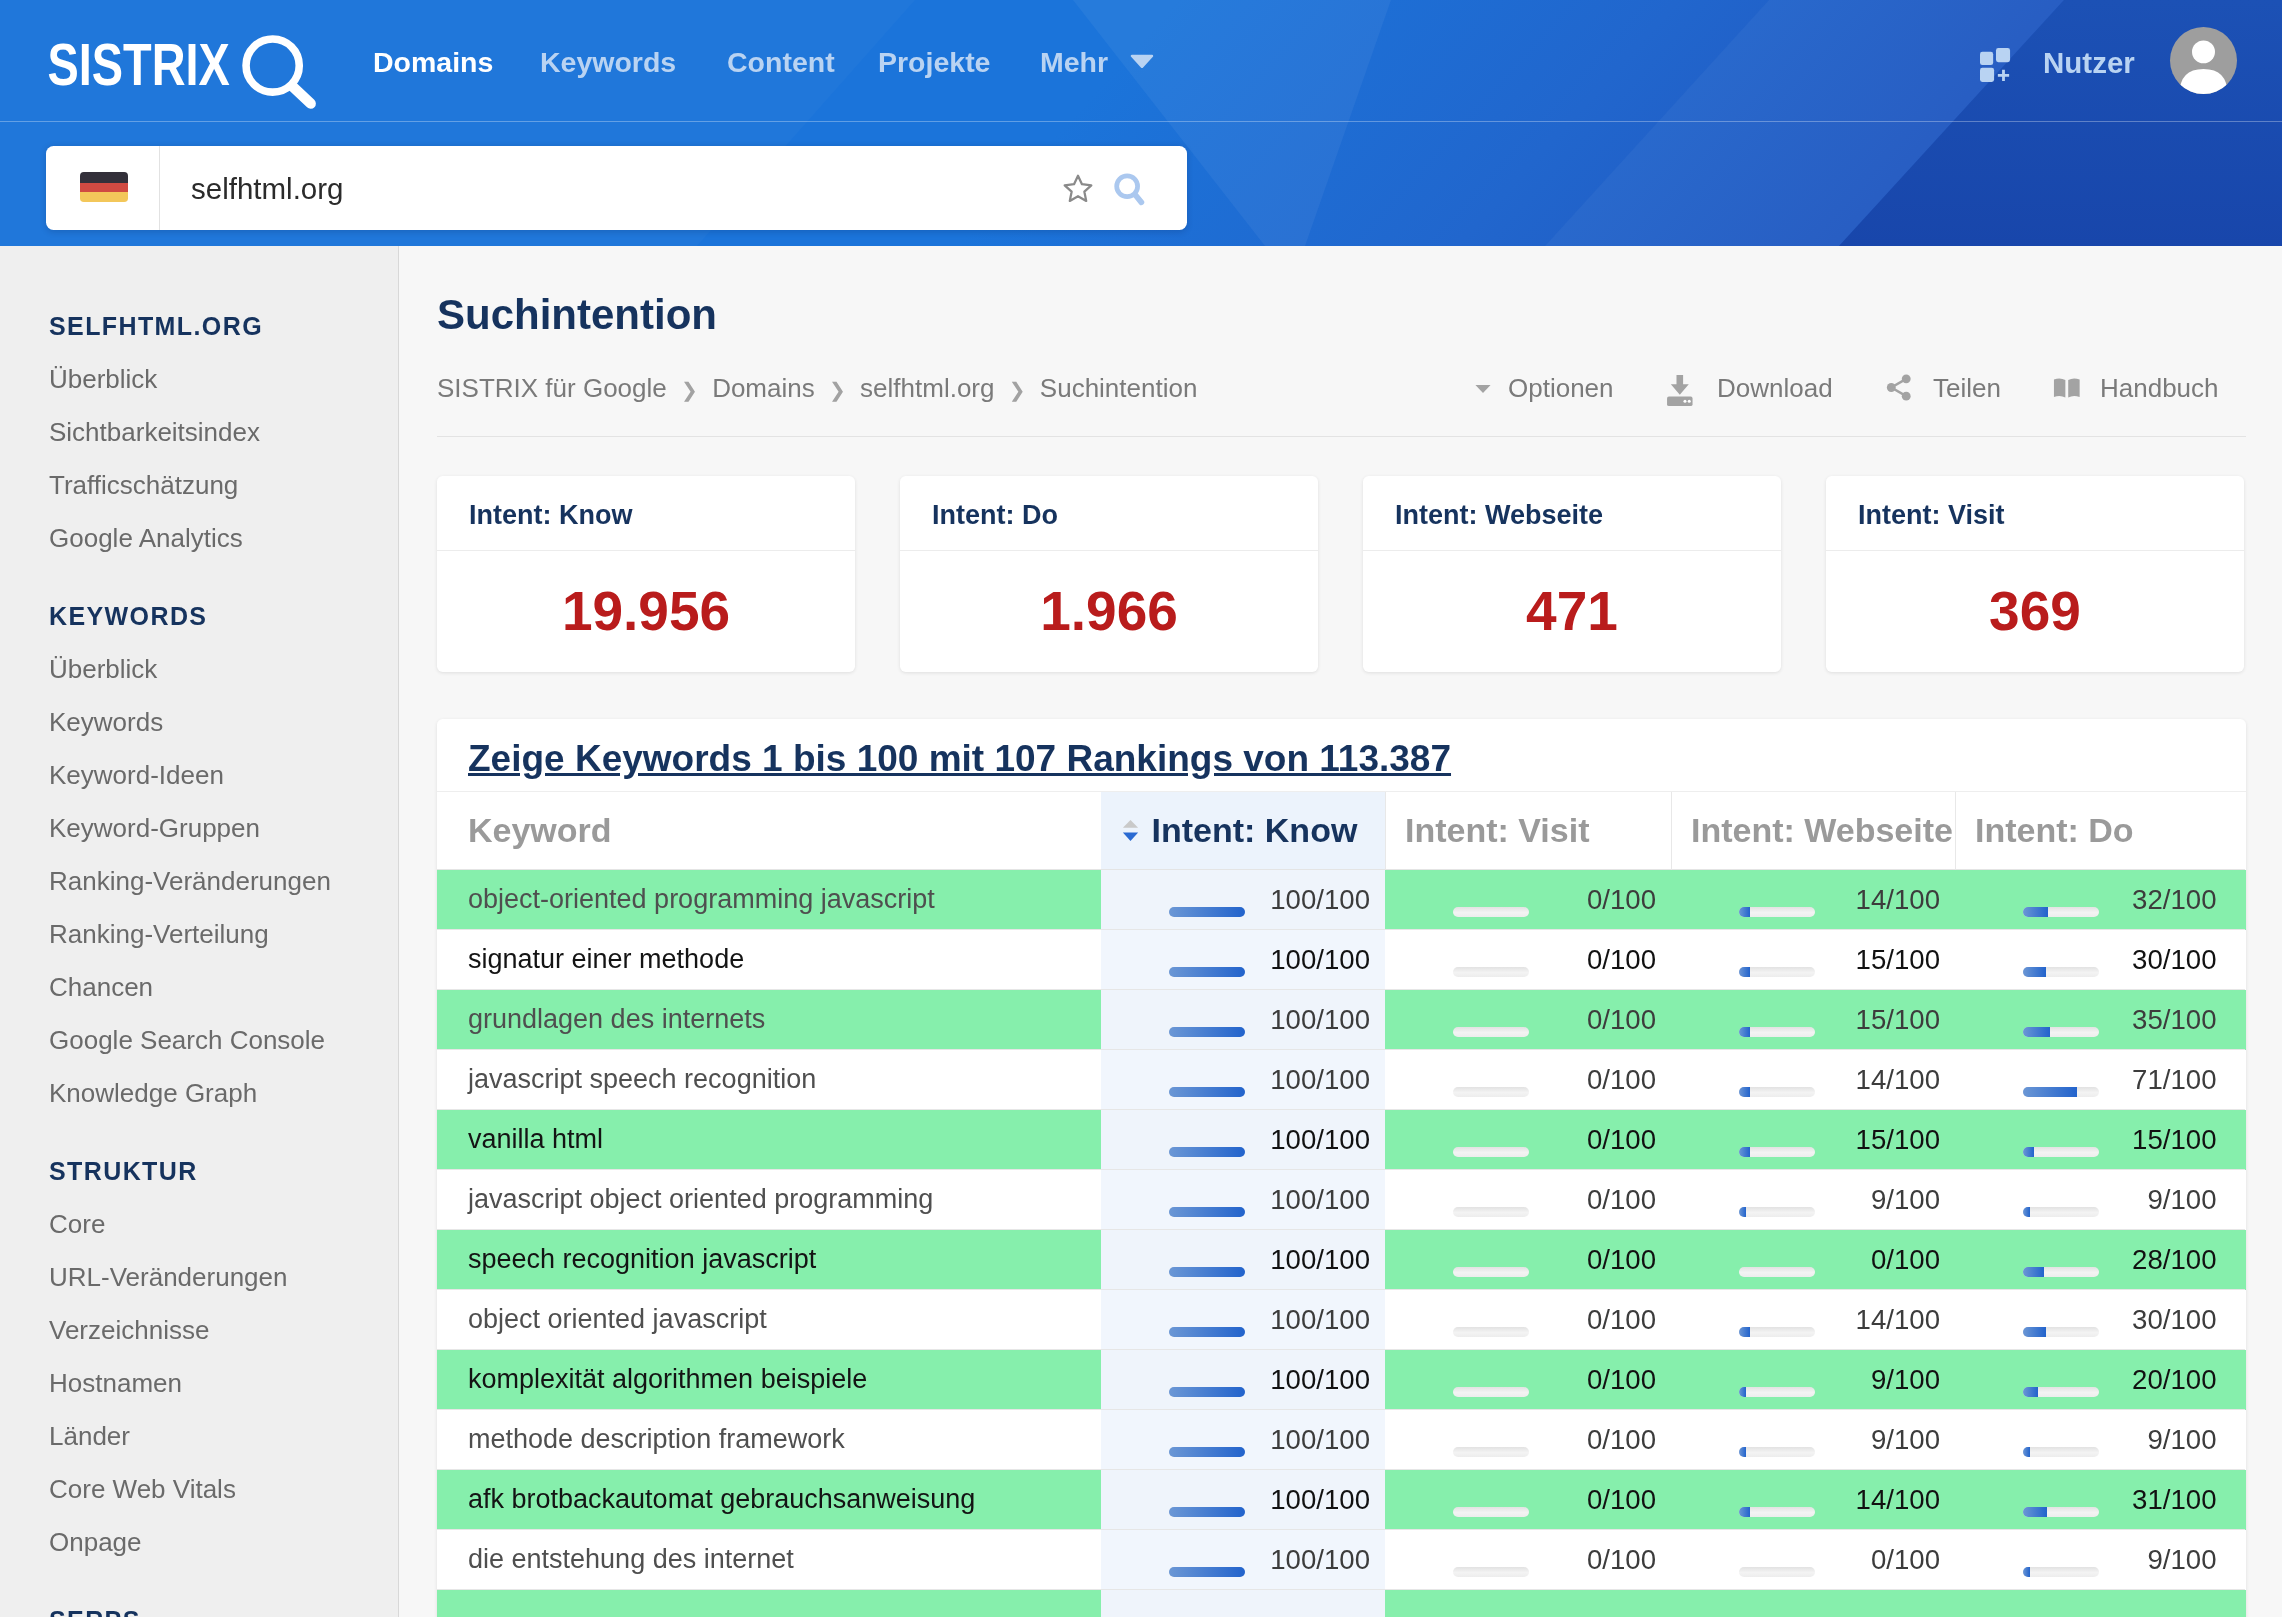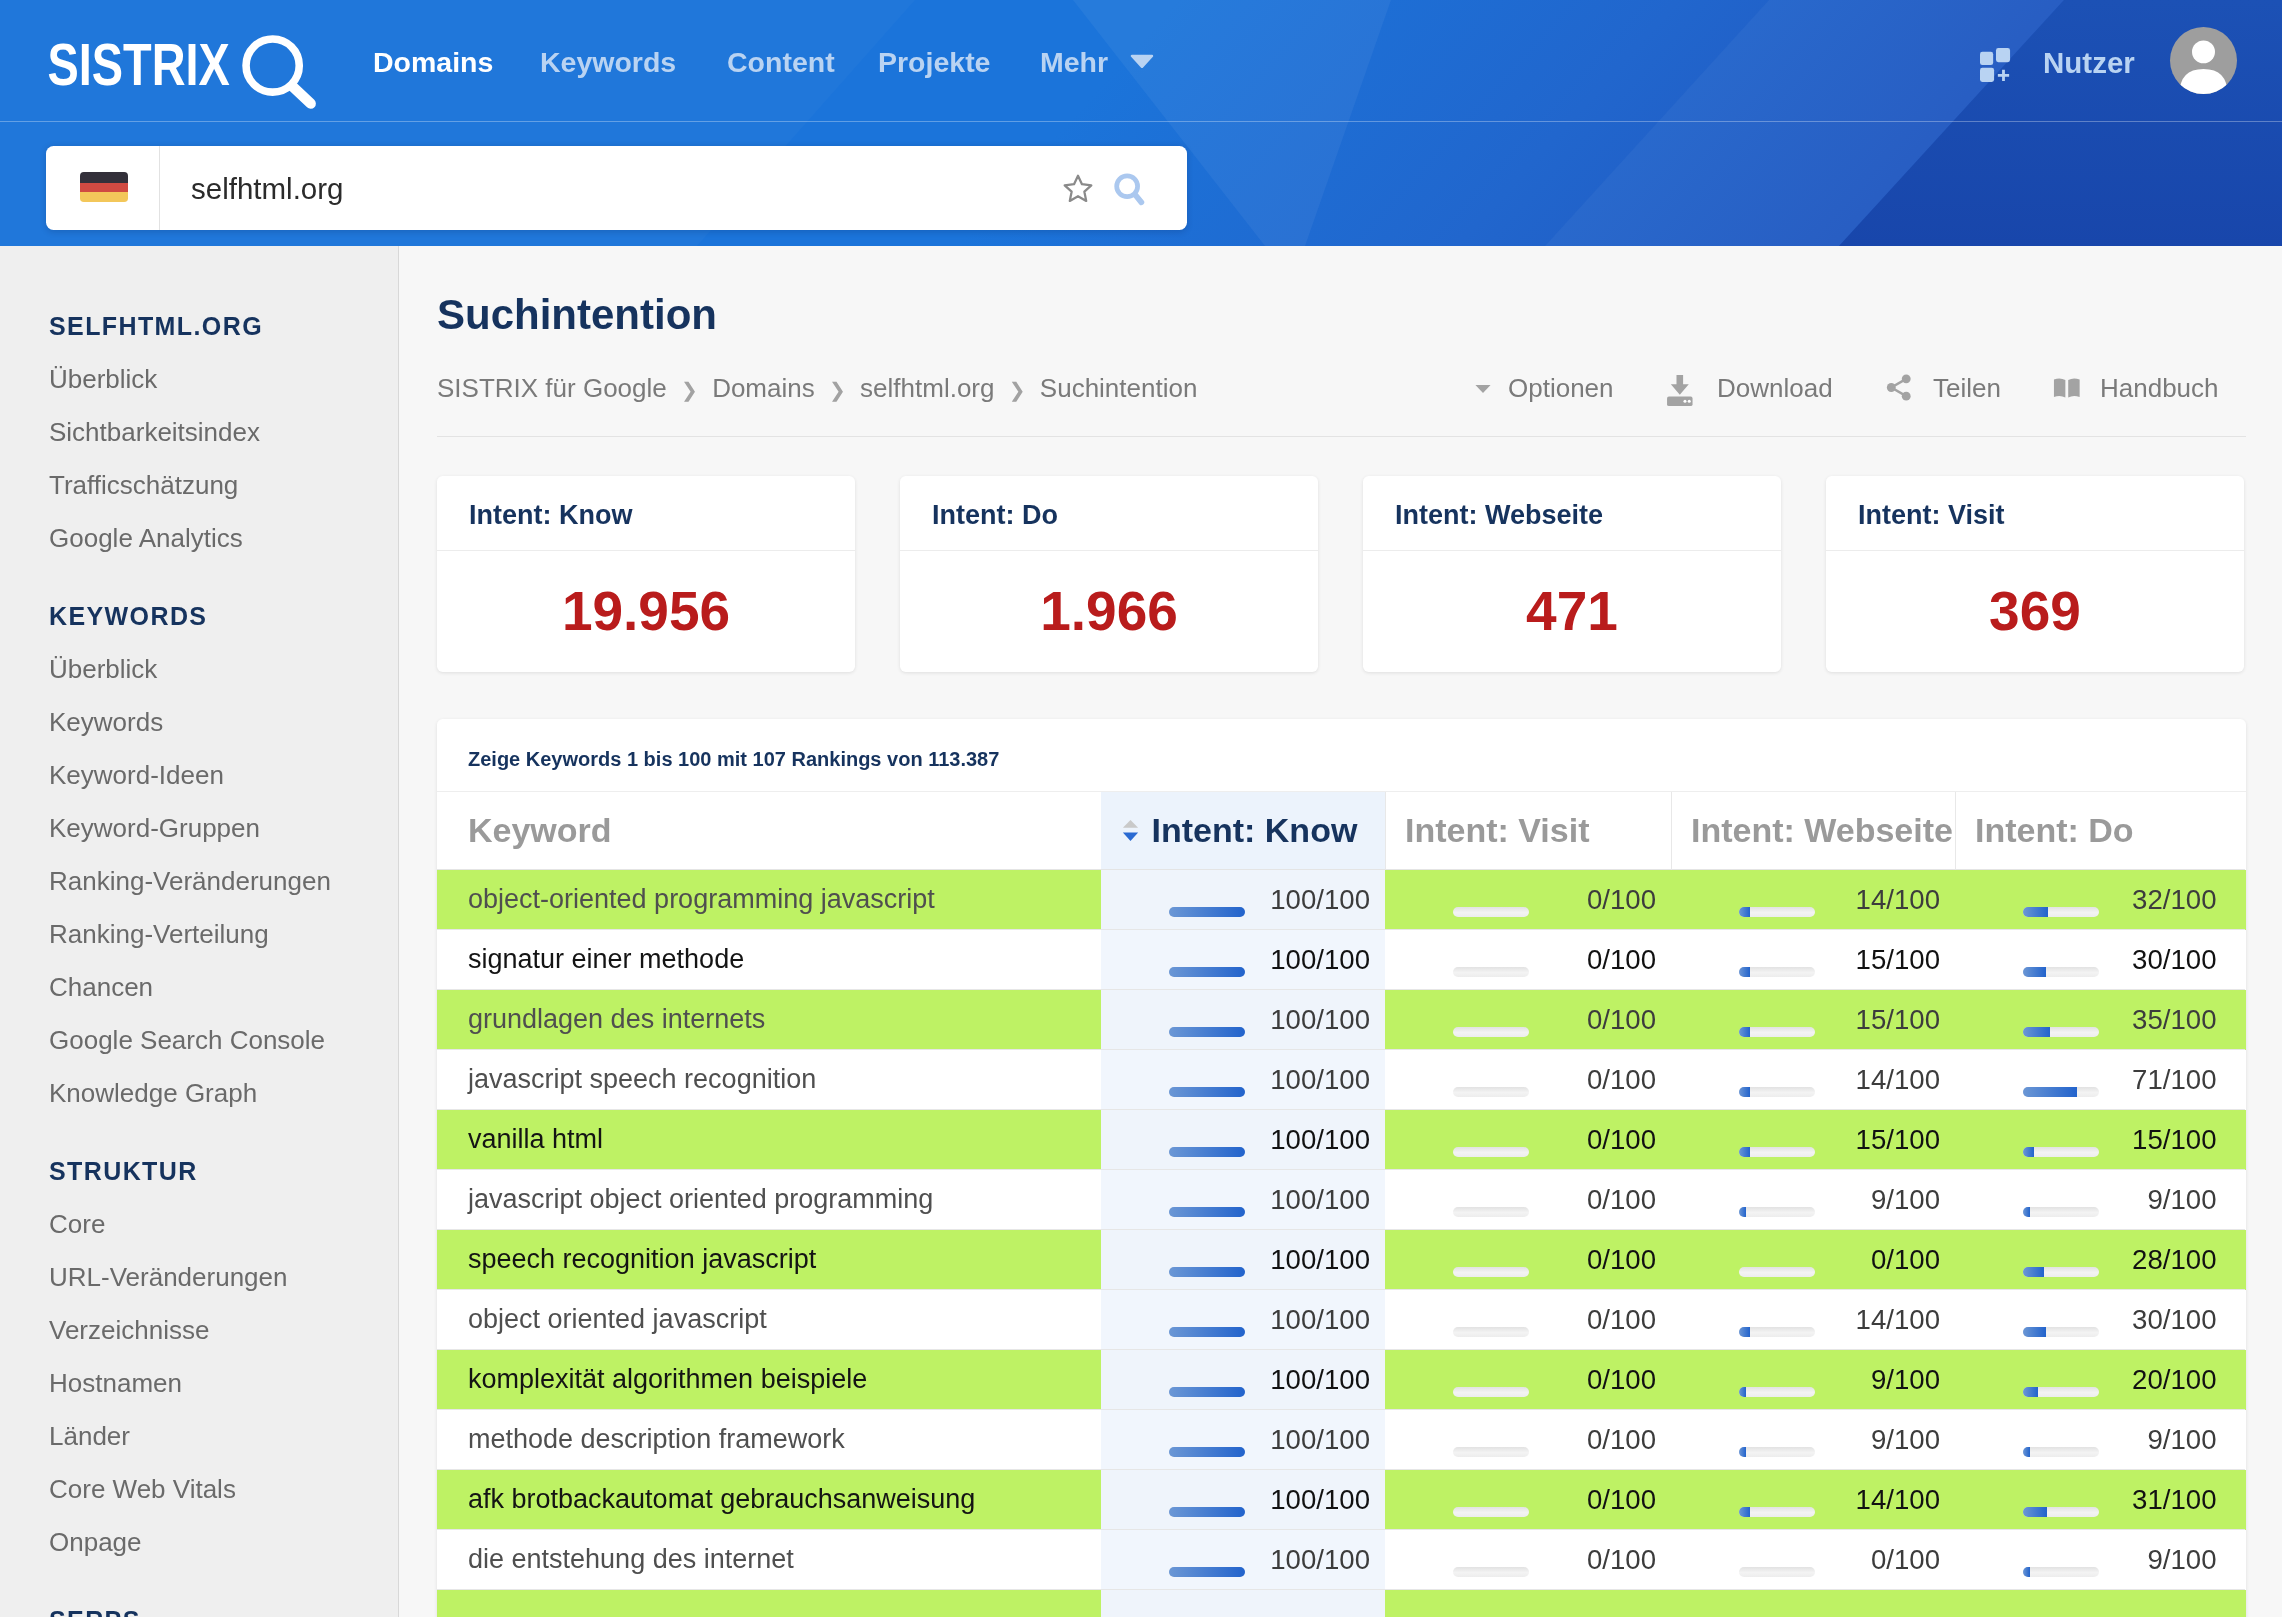--- a/index.html
+++ b/index.html
@@ -48,31 +48,31 @@
 #rule1 { width:1809px; height:1px; background:#e3e3e3; margin-top:31px; }
 
 
 #cards { display:flex; gap:45px; margin-top:39px; width:1809px; }
 .card { width:418px; height:196px; background:#fff; border-radius:5.7px; box-shadow:0 1px 3.8px rgba(0,0,0,0.10); }
 .card .ch { height:75px; line-height:78px; padding-left:32px; font-size:27px; font-weight:bold; color:#16335e; border-bottom:1px solid #ececec; }
 .card .cv { height:120px; display:flex; align-items:center; justify-content:center; font-size:55px; font-weight:bold; color:#b91c1c; }
 
 
 #tcard { margin-top:47px; width:1809px; height:951px; background:#fff; border-radius:5.7px; box-shadow:0 1px 3.8px rgba(0,0,0,0.10); overflow:hidden; }
-#ttitle { height:73px; line-height:80px; padding-left:31px; font-size:20px; font-weight:bold; color:#16335e; border-bottom:1px solid #eeeeee; }
+#ttitle { height:73px; line-height:80px; padding-left:31px; font-size:37px; font-weight:bold; color:#16335e; border-bottom:1px solid #eeeeee;text-decoration:underline; }
 .trow { display:flex; width:1809px; }
 .c0 { width:664px; } .c1 { width:284px; } .c2 { width:286px; } .c3 { width:284px; } .c4 { width:290px; }
 #thead { height:78px; }
 #thead > div { display:flex; align-items:center; font-size:34px; font-weight:bold; color:#9a9a9a; border-bottom:1px solid #e4e4e4; }
 #thead .c0 { padding-left:31px; }
 #thead .c1 { color:#16335e; background:#ecf3fc; padding-left:19px; }
 #thead .c2, #thead .c3, #thead .c4 { border-left:1px solid #e8e8e8; padding-left:19px; }
 .r { height:60px; font-size:27px; }
 .r .ic { font-size:27.6px; }
-.r.g { background:#bef264; }
+.r.g { background:#86efac; }
 .r .c0 { display:flex; align-items:center; padding-left:31px; border-bottom:1px solid #e6e6e6; color:#4f4f4f; }
 .r.d .c0 { color:#141414; }
 .r .ic { position:relative; display:flex; align-items:center; justify-content:flex-end; padding-right:15px; border-bottom:1px solid #e6e6e6; color:#3c3c3c; }
 .r.d .ic { color:#111111; }
 .r .c1 { background:#f1f6fd; }
 .r.g .c1 { background:#eff4fb; }
 .r .c4 { padding-right:28.5px; }
 .bar { position:absolute; left:68px; top:50%; margin-top:7.1px; width:76px; height:10.5px; border-radius:5.7px; background:linear-gradient(180deg,#e2e2e2 0%,#f3f3f3 55%,#ededed 100%); }
 .bar i { position:absolute; left:0; top:0; height:10.5px; border-radius:5.7px 0 0 5.7px; background:linear-gradient(90deg,#6b97d5,#2263cc); }
 .bar i.f { border-radius:5.7px; }

